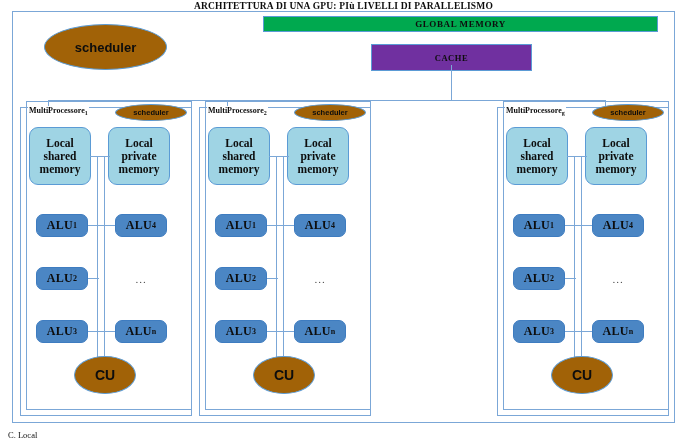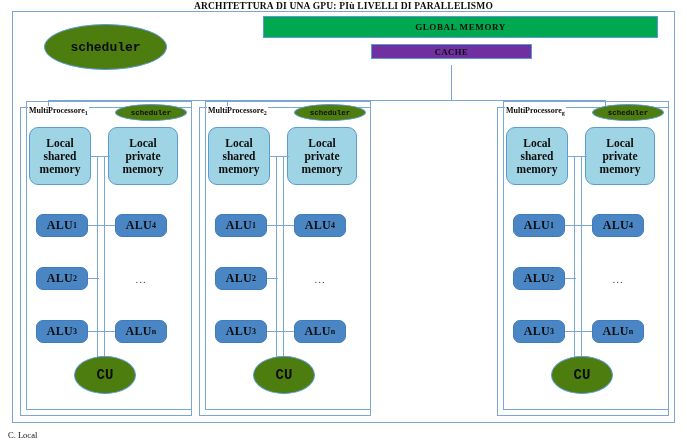--- a/index.html
+++ b/index.html
@@ -56,44 +56,44 @@
     justify-content: center;
     font-family: "Liberation Serif", serif;
     font-weight: bold;
     color: #0d0d0d;
     letter-spacing: 0.6px;
   }
   #global-memory {
     left: 263px;
     top: 16px;
     width: 395px;
-    height: 22px;
+    height: 16px;
     background: #00a94f;
     font-size: 9px;
   }
   #cache-box {
     left: 371px;
     top: 44px;
     width: 161px;
-    height: 15px;
+    height: 27px;
     background: #7030a0;
     font-size: 8.5px;
   }
 
   
   .ellipse {
     position: absolute;
     box-sizing: border-box;
     border: 1.1px solid #5b9bd5;
-    background: #4d7c0f;
+    background: #a16207;
     border-radius: 50%;
     display: flex;
     align-items: center;
     justify-content: center;
-    font-family: Liberation Mono, monospace;
+    font-family: Liberation Sans, sans-serif;
     font-weight: bold;
     color: #0d0d0d;
   }
   #top-scheduler {
     left: 44px;
     top: 24px;
     width: 123px;
     height: 46px;
     font-size: 13px;
   }
@@ -183,21 +183,21 @@
     justify-content: center;
     text-align: center;
     font-family: "Liberation Serif", serif;
     font-size: 11.5px;
     font-weight: bold;
     color: #0d0d0d;
     line-height: 13px;
     padding: 2px;
   }
   .mem-left  { left: 9px;  top: 26px; width: 62px; height: 58px; }
-  .mem-right { left: 88px; top: 26px; width: 70px; height: 58px; }
+  .mem-right { left: 88px; top: 26px; width: 62px; height: 58px; }
 
   
   .alu-box {
     position: absolute;
     box-sizing: border-box;
     border: 1.2px solid #3e7cc0;
     background: #4b86c4;
     border-radius: 7px;
     display: flex;
     align-items: center;

